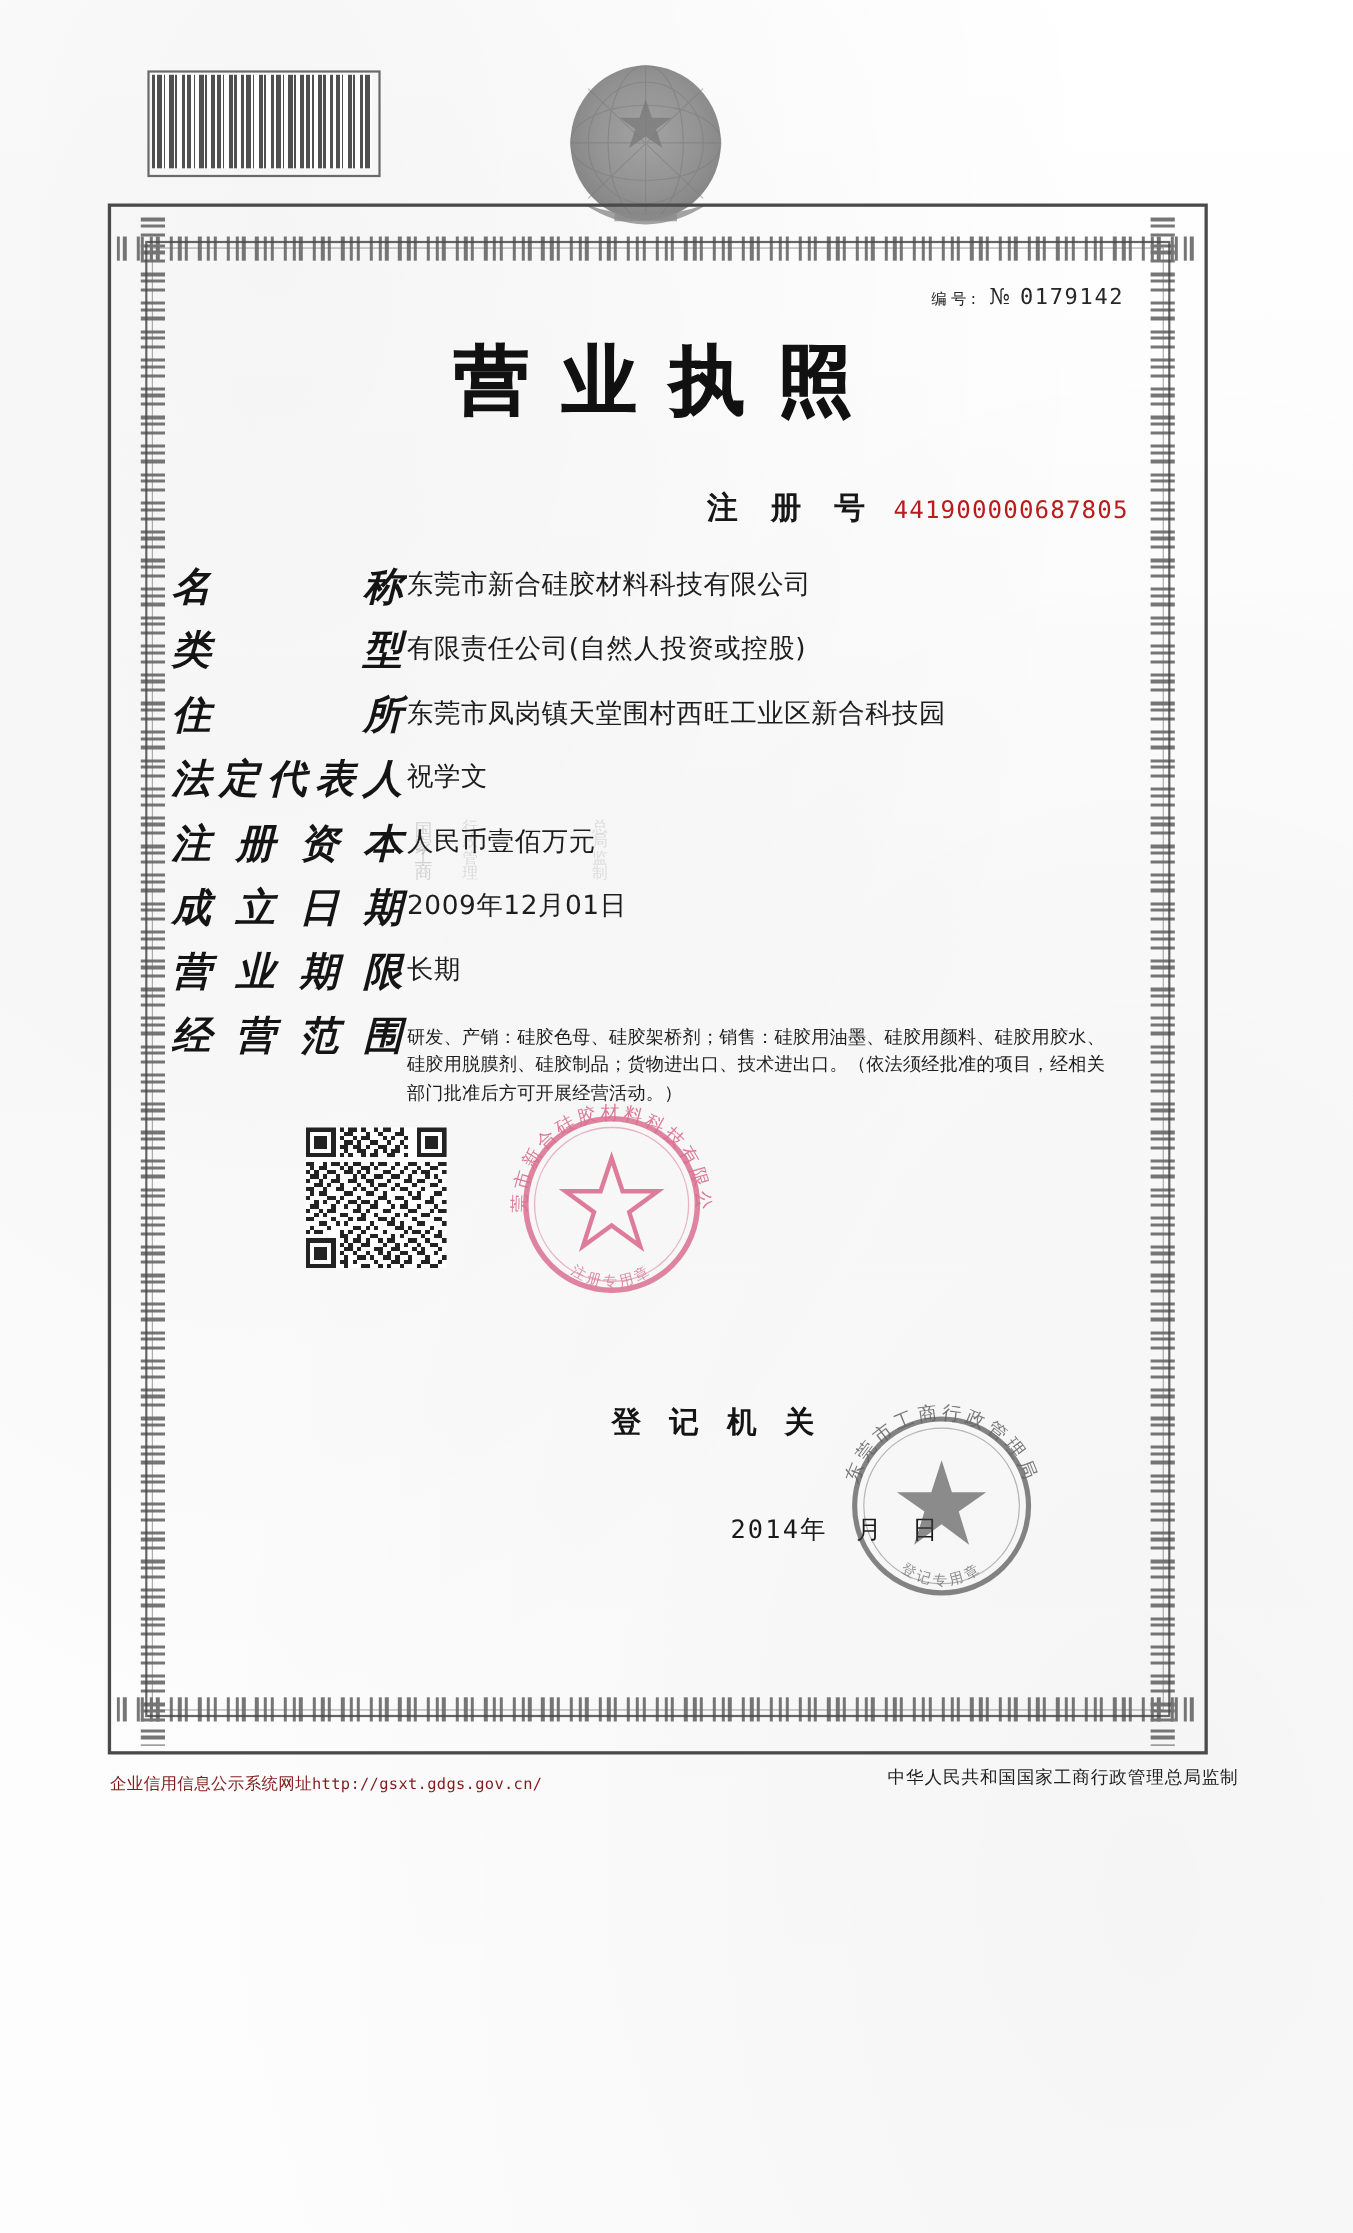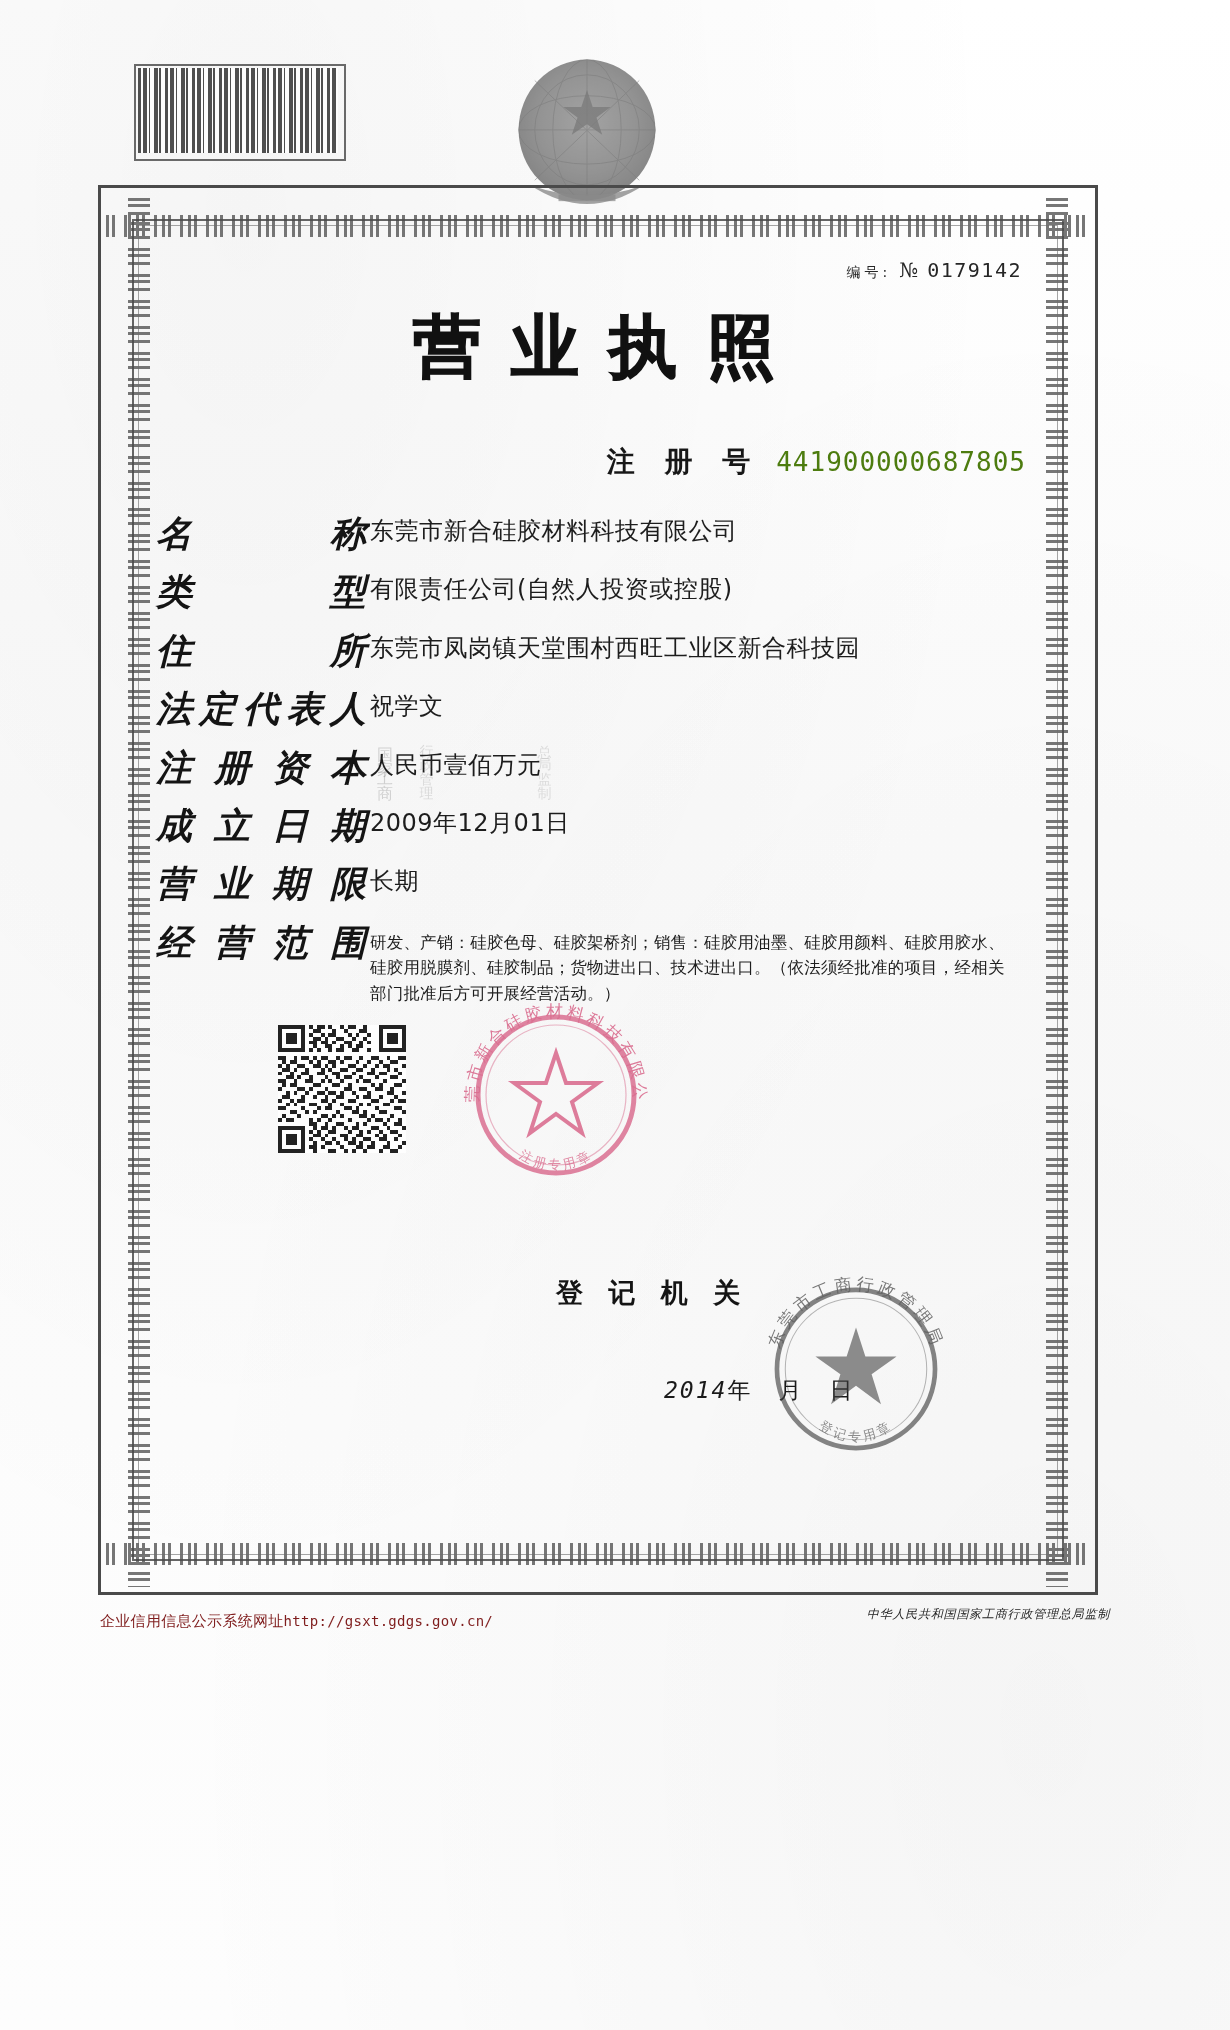--- a/index.html
+++ b/index.html
@@ -165,23 +165,23 @@
     gap: 16px;
   }
   .reg-label {
     font-size: 28px;
     font-weight: bold;
     letter-spacing: 10px;
     color: #171717;
   }
   .reg-value {
     font-family: "DejaVu Sans Mono", "Liberation Mono", monospace;
-    font-size: 26px;
+    font-size: 22px;
     letter-spacing: 1px;
-    color: #4d7c0f;
+    color: #b91c1c;
   }
 
   .fields {
     position: absolute;
     left: 0; top: 278px;
     width: 884px;
   }
   .field-row {
     display: flex;
     align-items: flex-start;
@@ -244,21 +244,21 @@
     letter-spacing: 8px;
     color: #141414;
   }
   .issue-date {
     position: absolute;
     left: 508px; top: 1140px;
     font-size: 23px;
     letter-spacing: 2px;
     color: #1a1a1a;
   }
-  .issue-date .y { font-family: "DejaVu Sans Mono", monospace; font-style: italic; }
+  .issue-date .y { font-family: "DejaVu Sans Mono", monospace; }
   .issue-date .blank { display: inline-block; width: 26px; }
 
   
   .stamp {
     position: absolute;
     left: 596px; top: 1030px;
     width: 208px; height: 208px;
     opacity: 0.8;
   }
 
@@ -270,25 +270,24 @@
     font-size: 15px;
     letter-spacing: 0.3px;
     color: #7f1d1d;
   }
   .footer-left .url {
     font-family: "DejaVu Sans Mono", "Liberation Mono", monospace;
     font-size: 14px;
   }
   .footer-right {
     position: absolute;
-    right: 120px; top: 1606px;
-    font-size: 12px;
+    right: 104px; top: 1606px;
+    font-size: 16px;
     letter-spacing: 0.8px;
     color: #1f1f1f;
-    font-style: italic;
   }
 
   
   .ghost {
     position: absolute;
     left: 218px; top: 500px;
     font-size: 16px;
     color: rgba(60,60,60,0.20);
     writing-mode: vertical-rl;
     letter-spacing: 12px;

